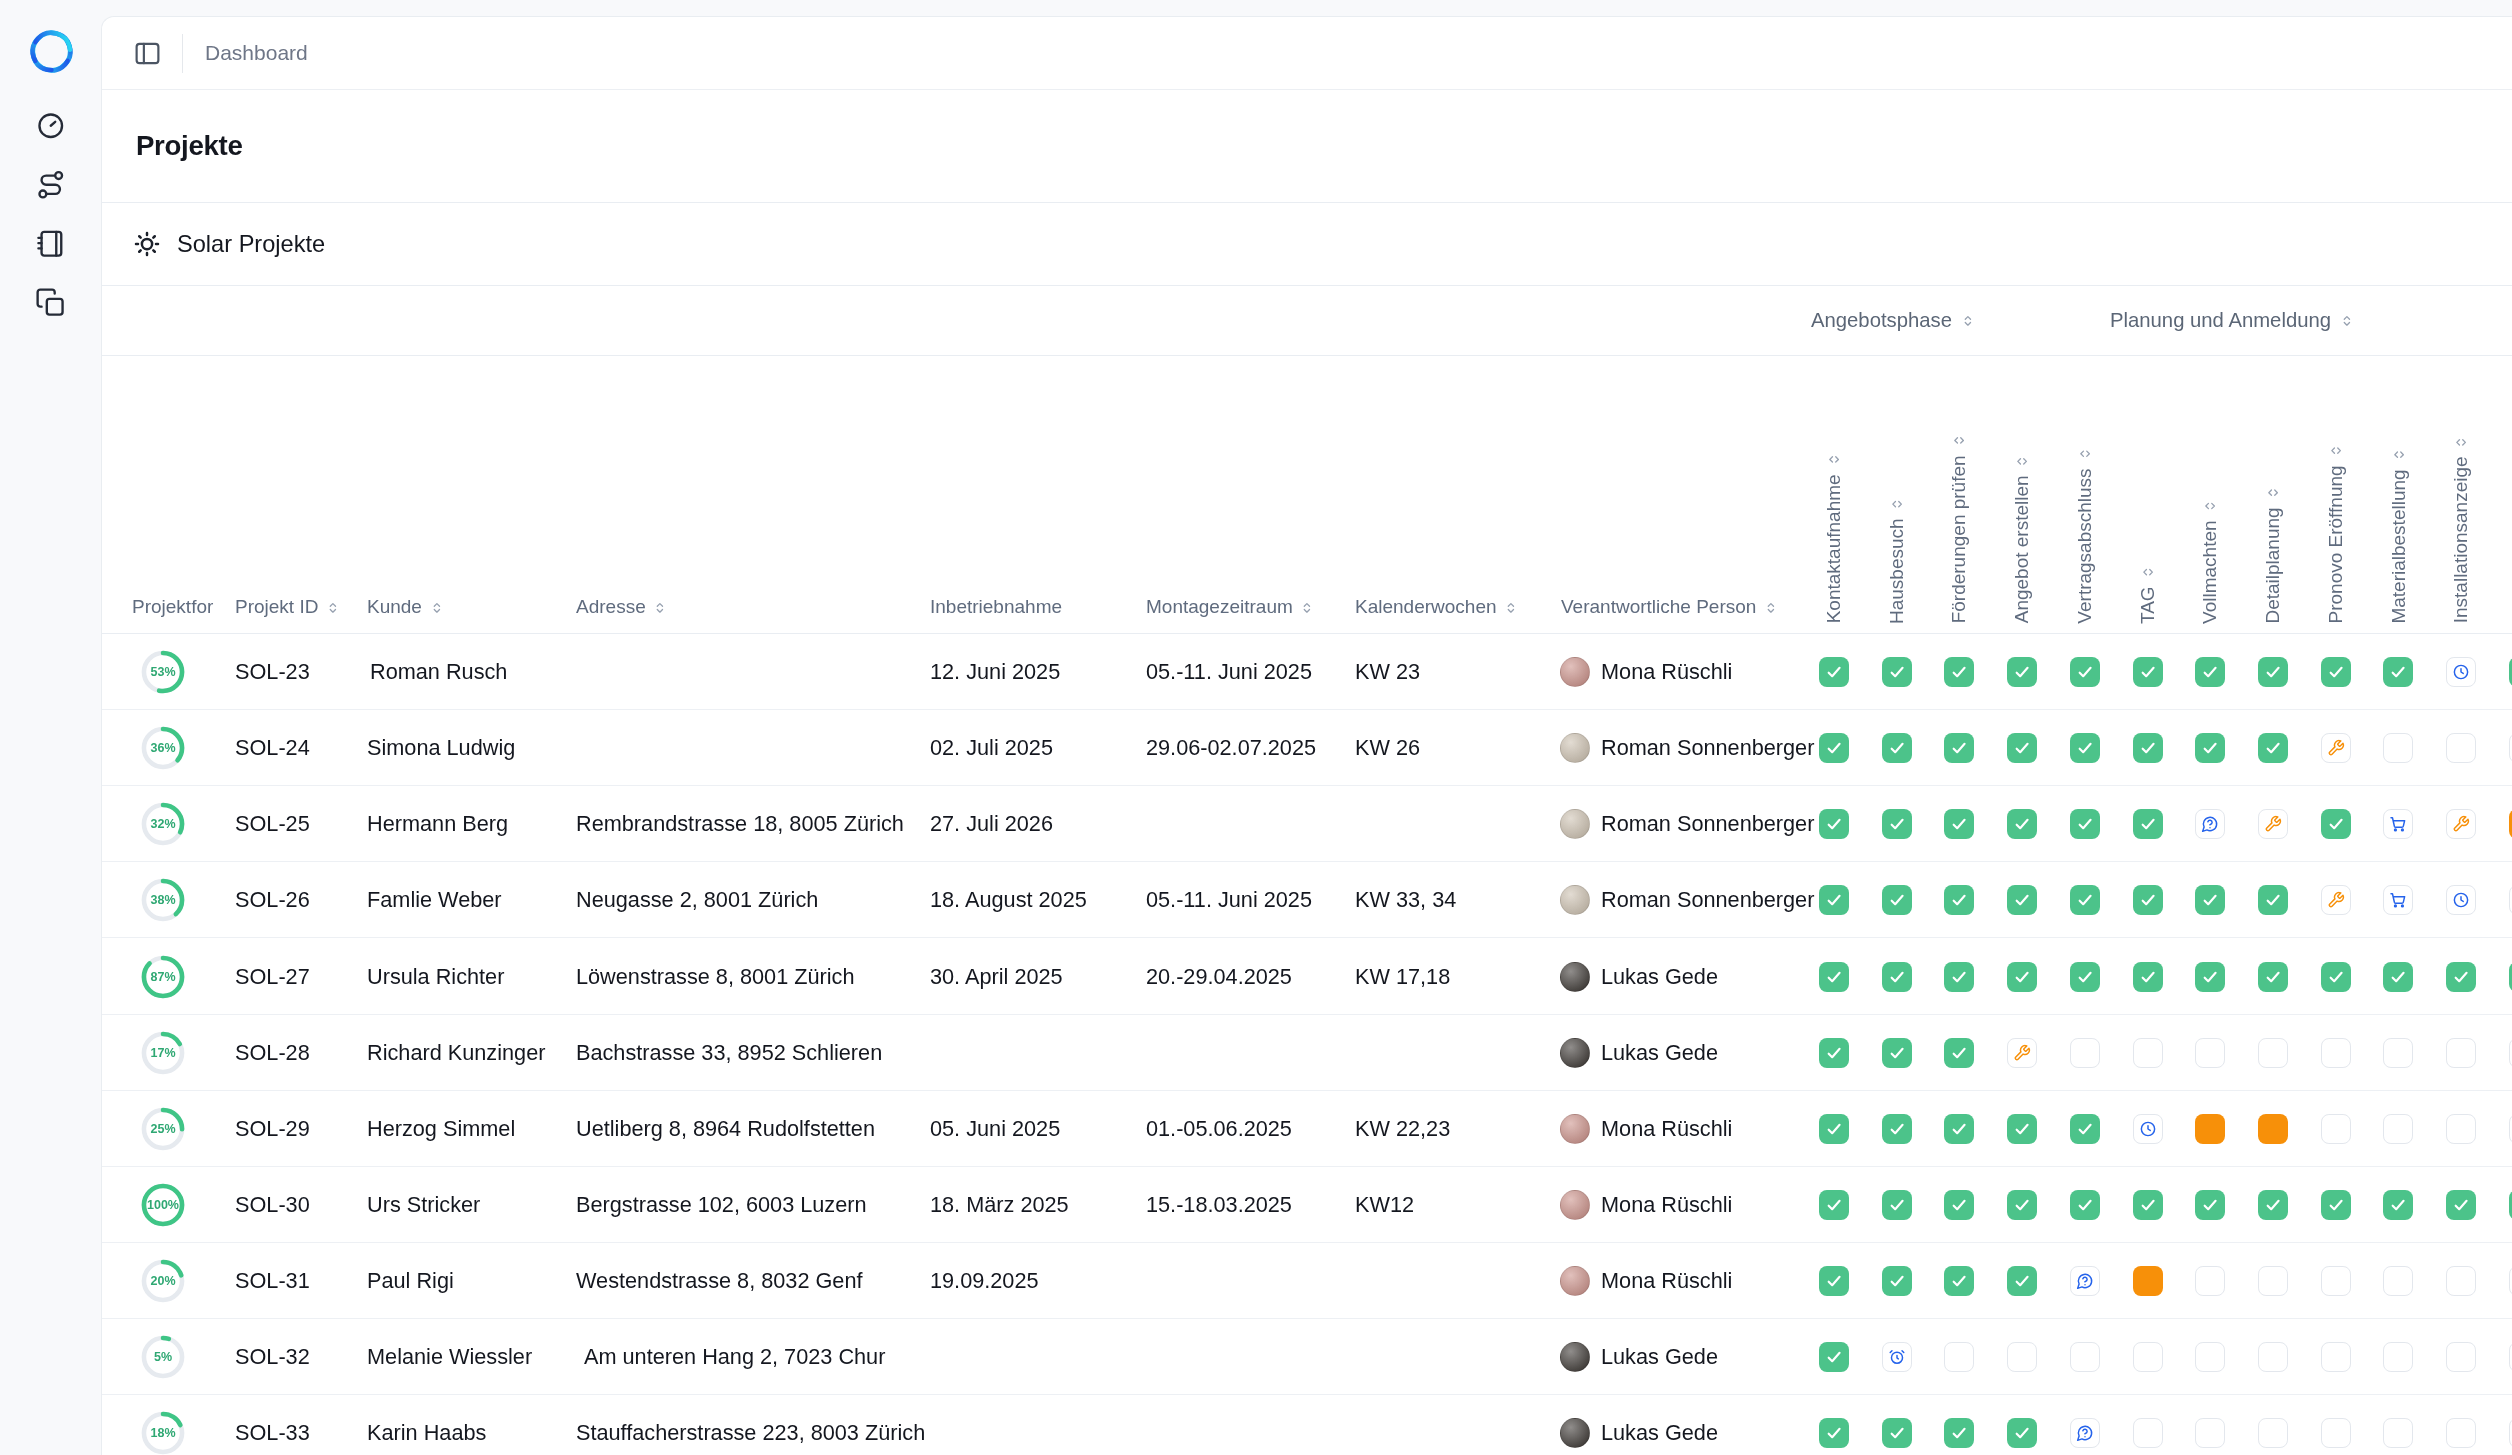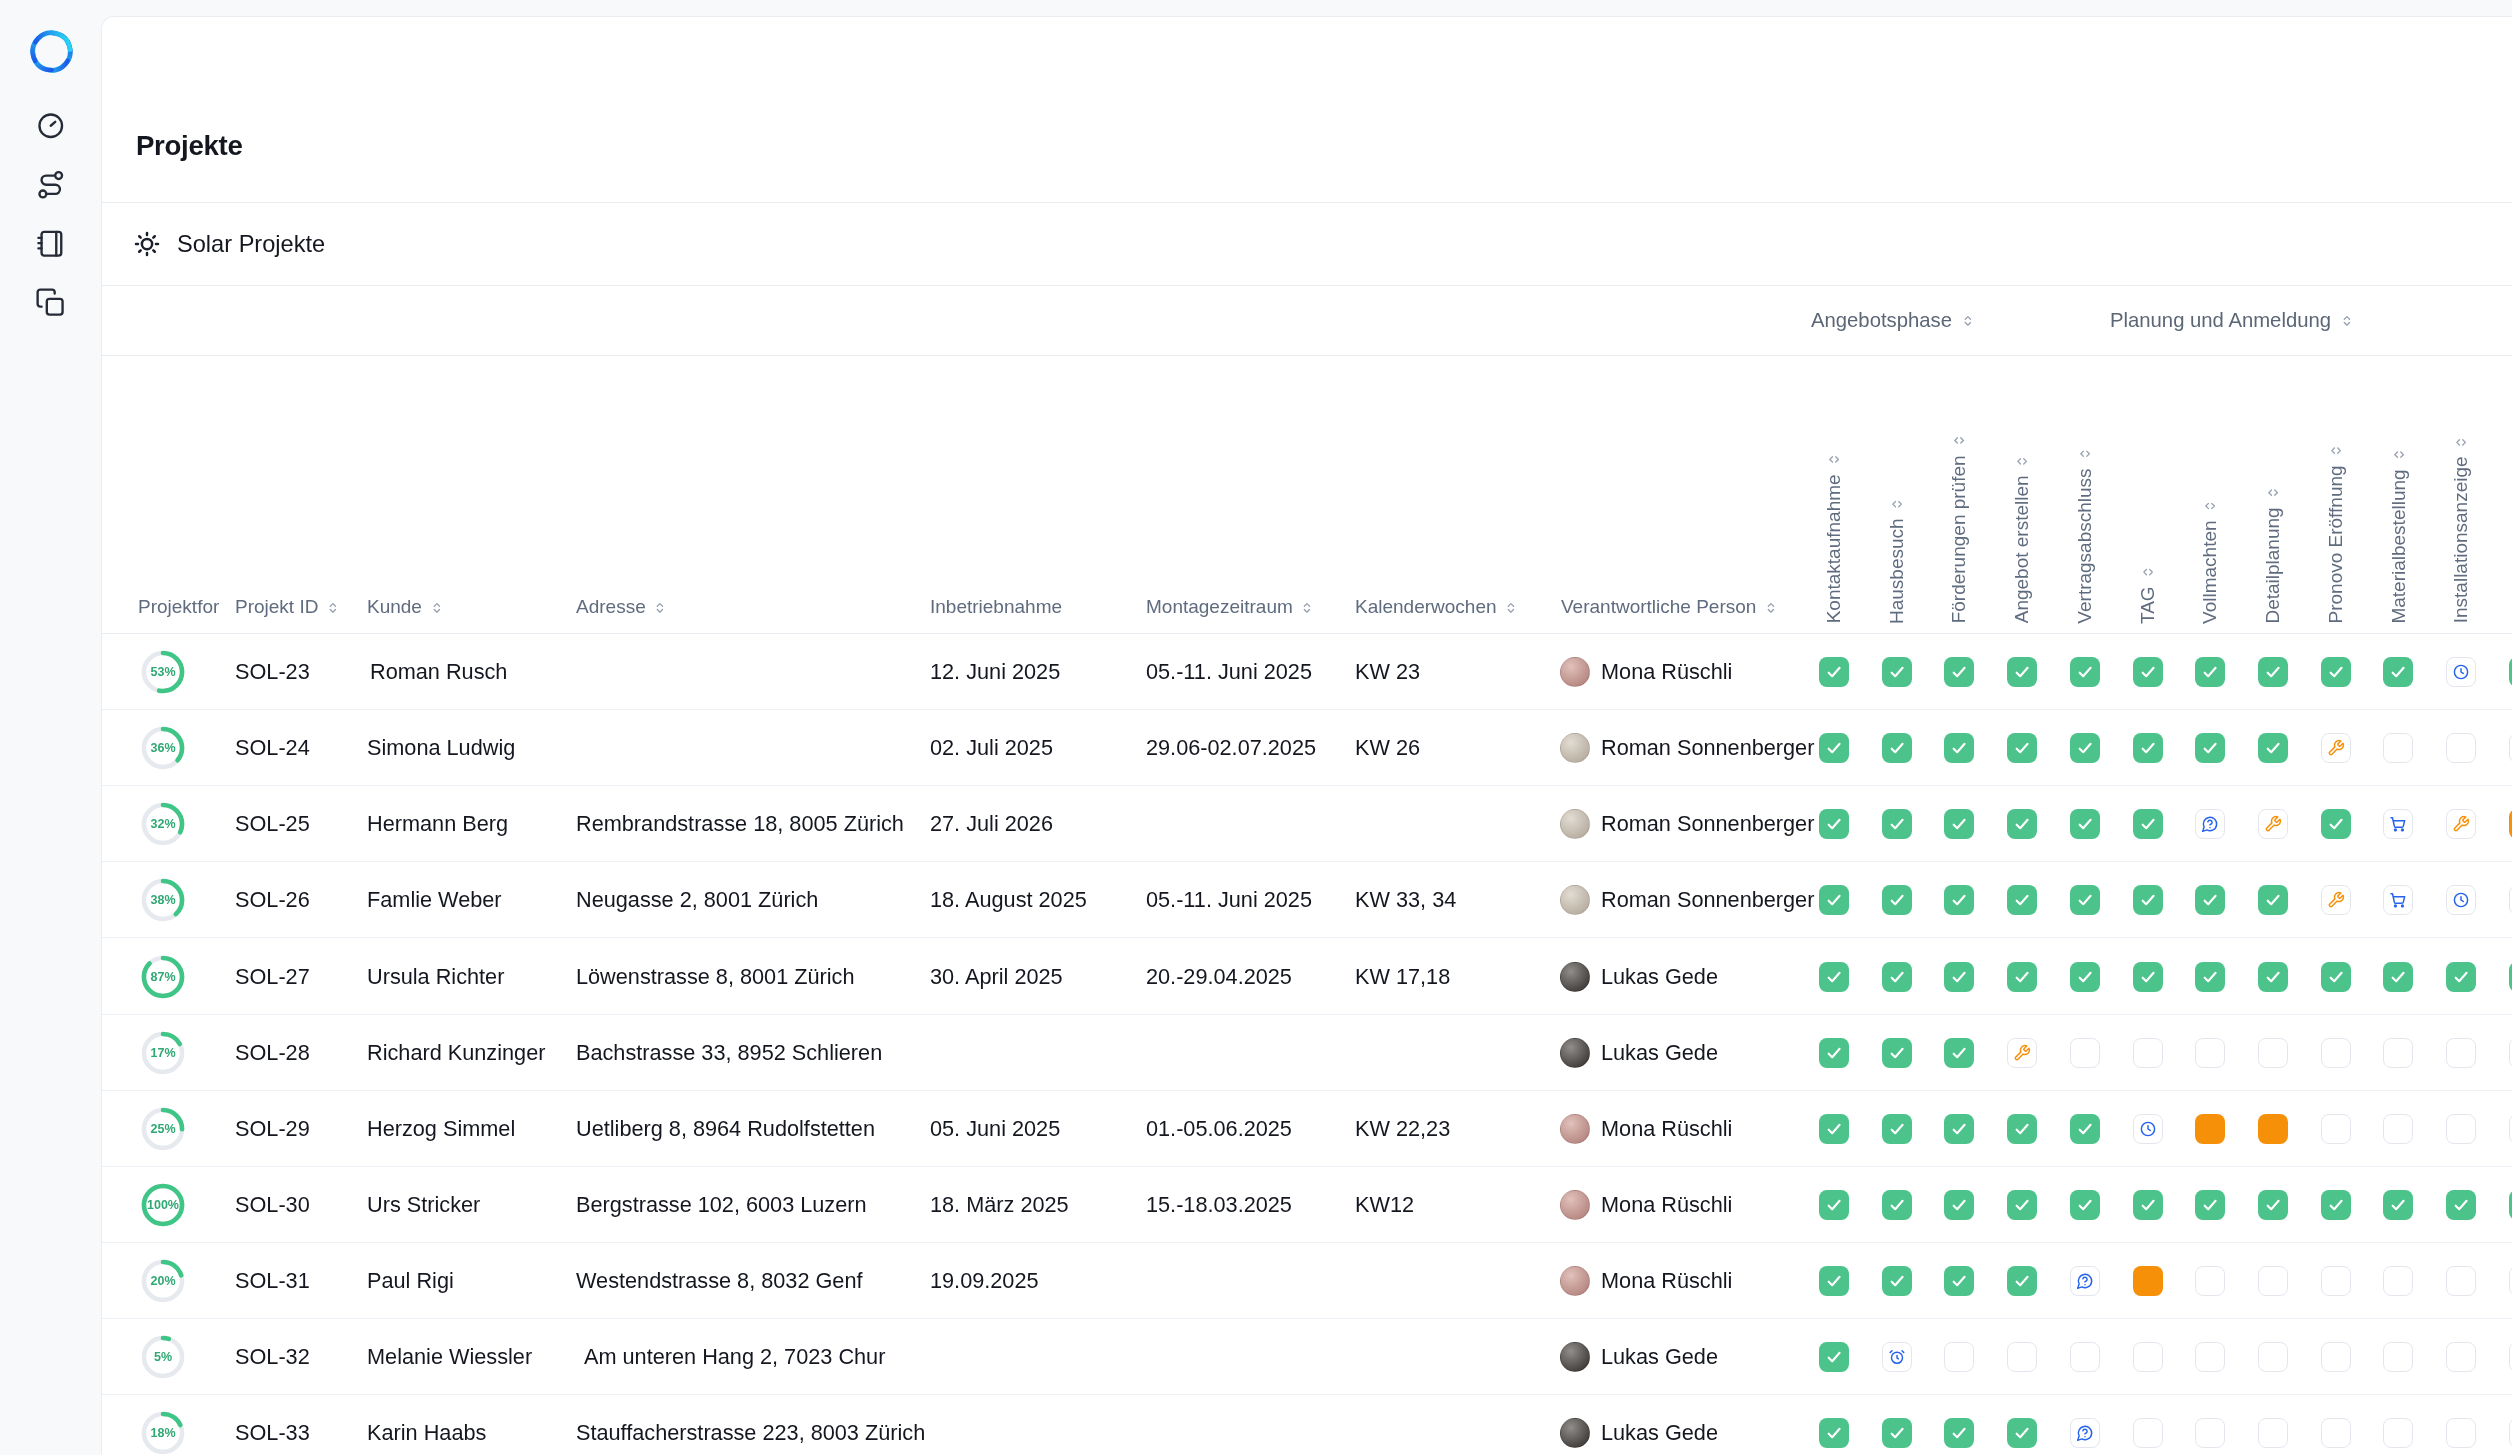--- a/index.html
+++ b/index.html
@@ -128,20 +128,32 @@
           <rect x="9" y="9" width="12" height="12" rx="2"></rect>
           <path d="M5 15H4a2 2 0 0 1-2-2V4a2 2 0 0 1 2-2h9a2 2 0 0 1 2 2v1"></path>
         </svg>
       </span>
     </div>
   </div>
 </nav>
 
 <main class="card">
 
+  <header class="topbar">
+    <div class="panel-toggle">
+      <span>
+        <svg viewBox="0 0 24 24">
+            <rect x="3" y="4" width="18" height="16" rx="2.5"></rect>
+            <path d="M9 4v16"></path>
+          </svg>
+      </span>
+    </div>
+    <div class="crumb-divider"></div>
+    <div class="breadcrumb">Dashboard</div>
+  </header>
 
   <section class="title-section">
     <h1 class="page-title">Projekte</h1>
   </section>
 
   <section class="solar-row">
     <span class="sun">
       <svg viewBox="0 0 24 24">
         <circle cx="12" cy="12" r="4.1"></circle>
         <path d="M12 3.2v1.6M12 19.2v1.6M3.2 12h1.6M19.2 12h1.6M5.8 5.8l1.1 1.1M17.1 17.1l1.1 1.1M5.8 18.2l1.1-1.1M17.1 6.9l1.1-1.1"></path>
@@ -161,21 +173,21 @@
       <div class="group-head" style="left: 2008px;">
         <span>Planung und Anmeldung</span>
         <svg class="sort-ic" viewBox="0 0 24 24">
           <path d="m8 9.5 4-4 4 4"></path>
           <path d="m8 14.5 4 4 4-4"></path>
         </svg>
       </div>
     </section>
 
   <section class="header-row" id="header-row">
-      <div class="col-head" style="left: 36px;">
+      <div class="col-head" style="left: 30px;">
         <span>Projektfor</span>
       </div>
       <div class="col-head" style="left: 133px;">
         <span>Projekt ID</span>
         <svg class="sort-ic" viewBox="0 0 24 24">
           <path d="m8 9.5 4-4 4 4"></path>
           <path d="m8 14.5 4 4 4-4"></path>
         </svg>
       </div>
       <div class="col-head" style="left: 265px;">

